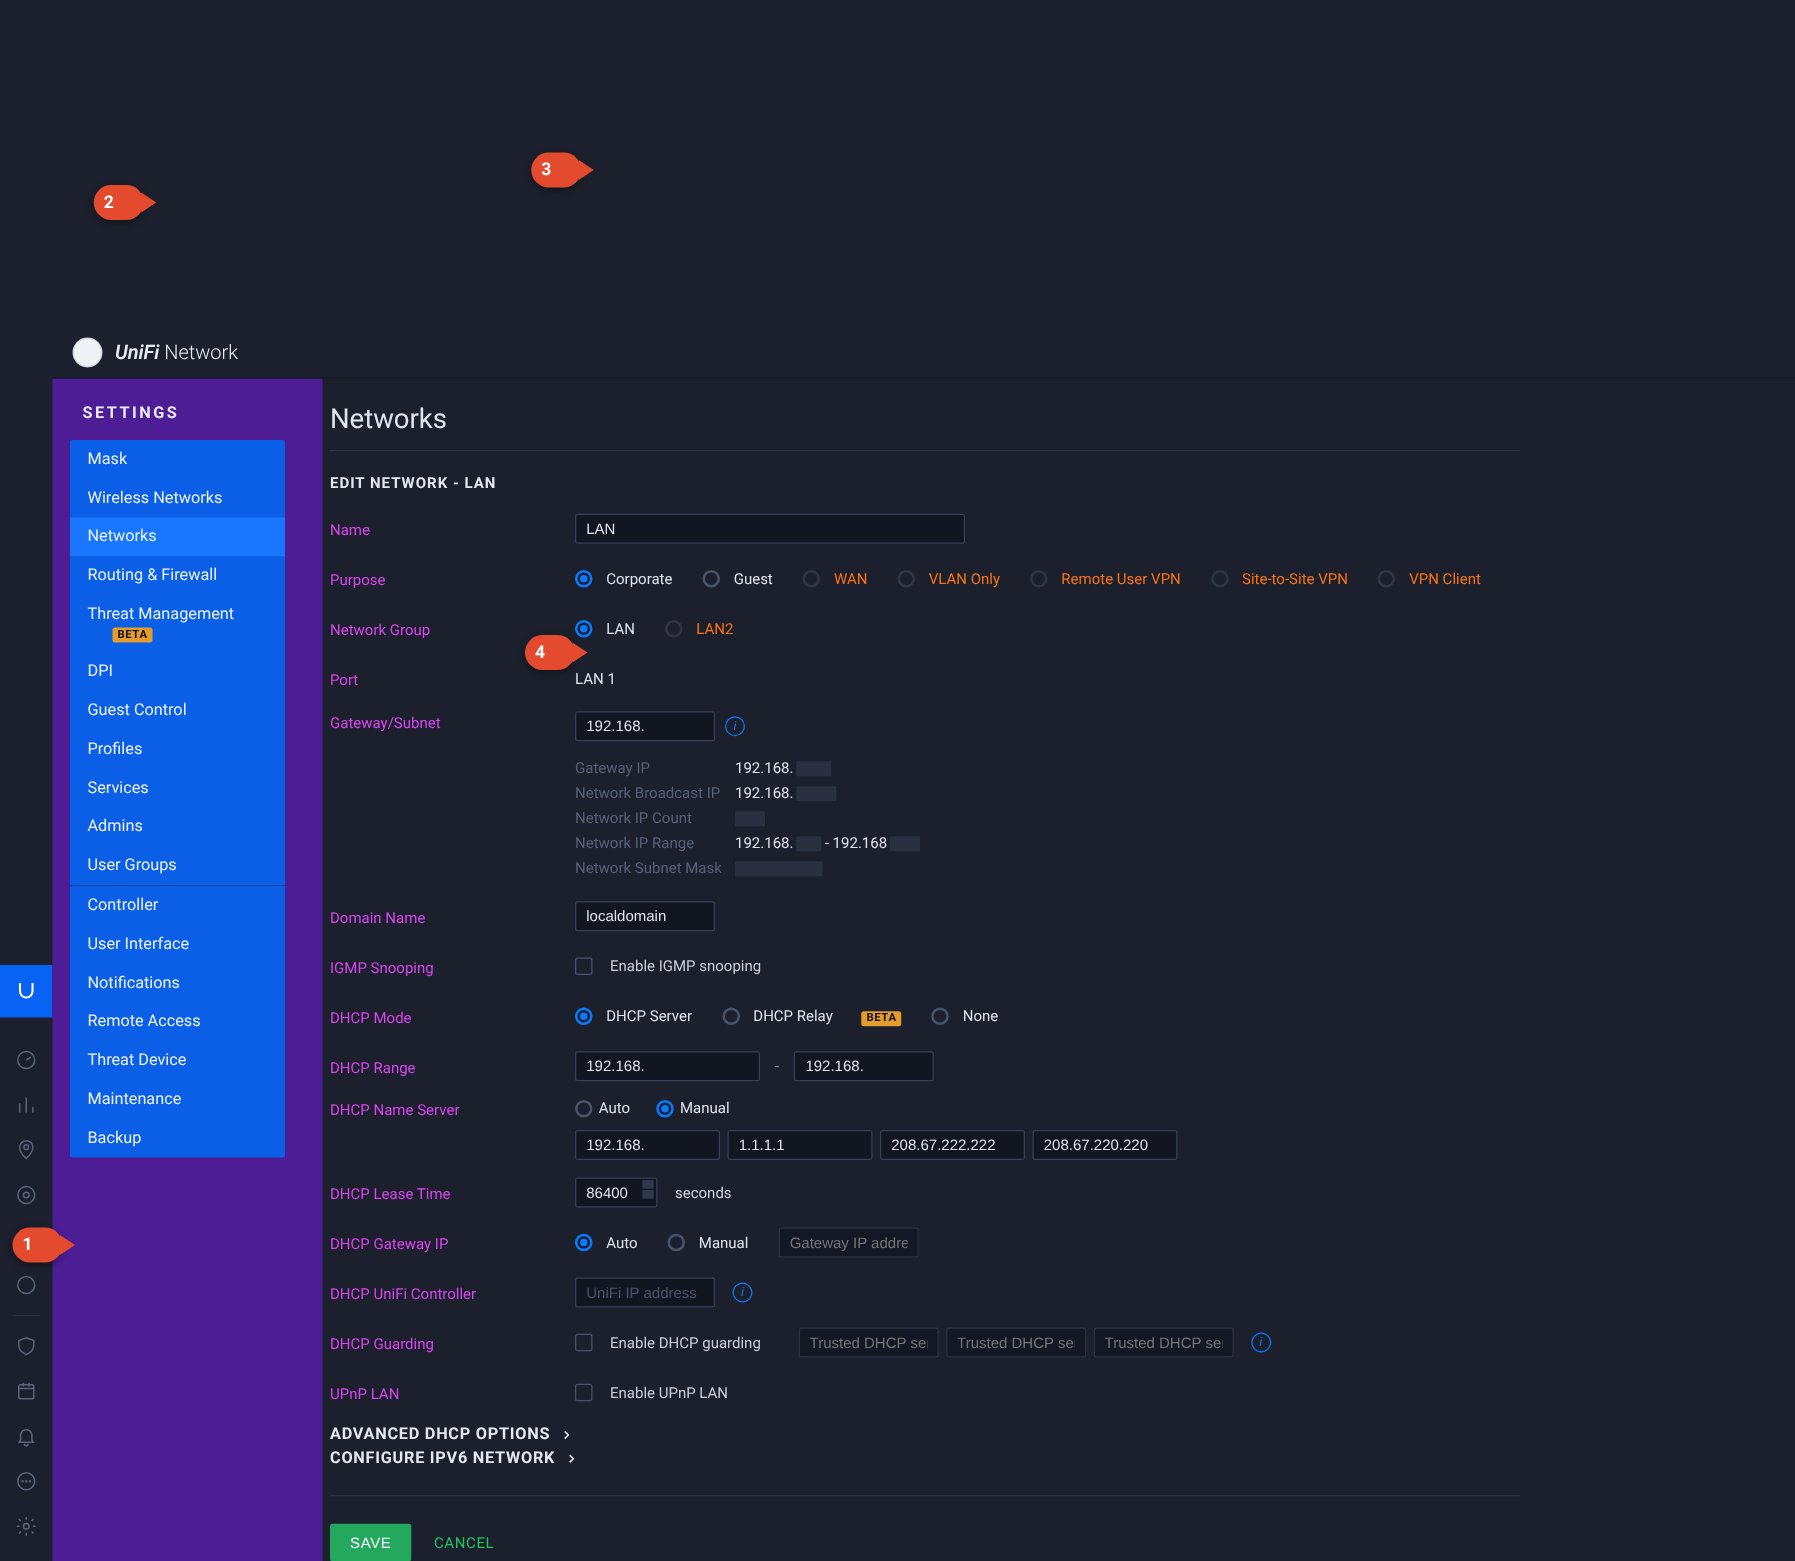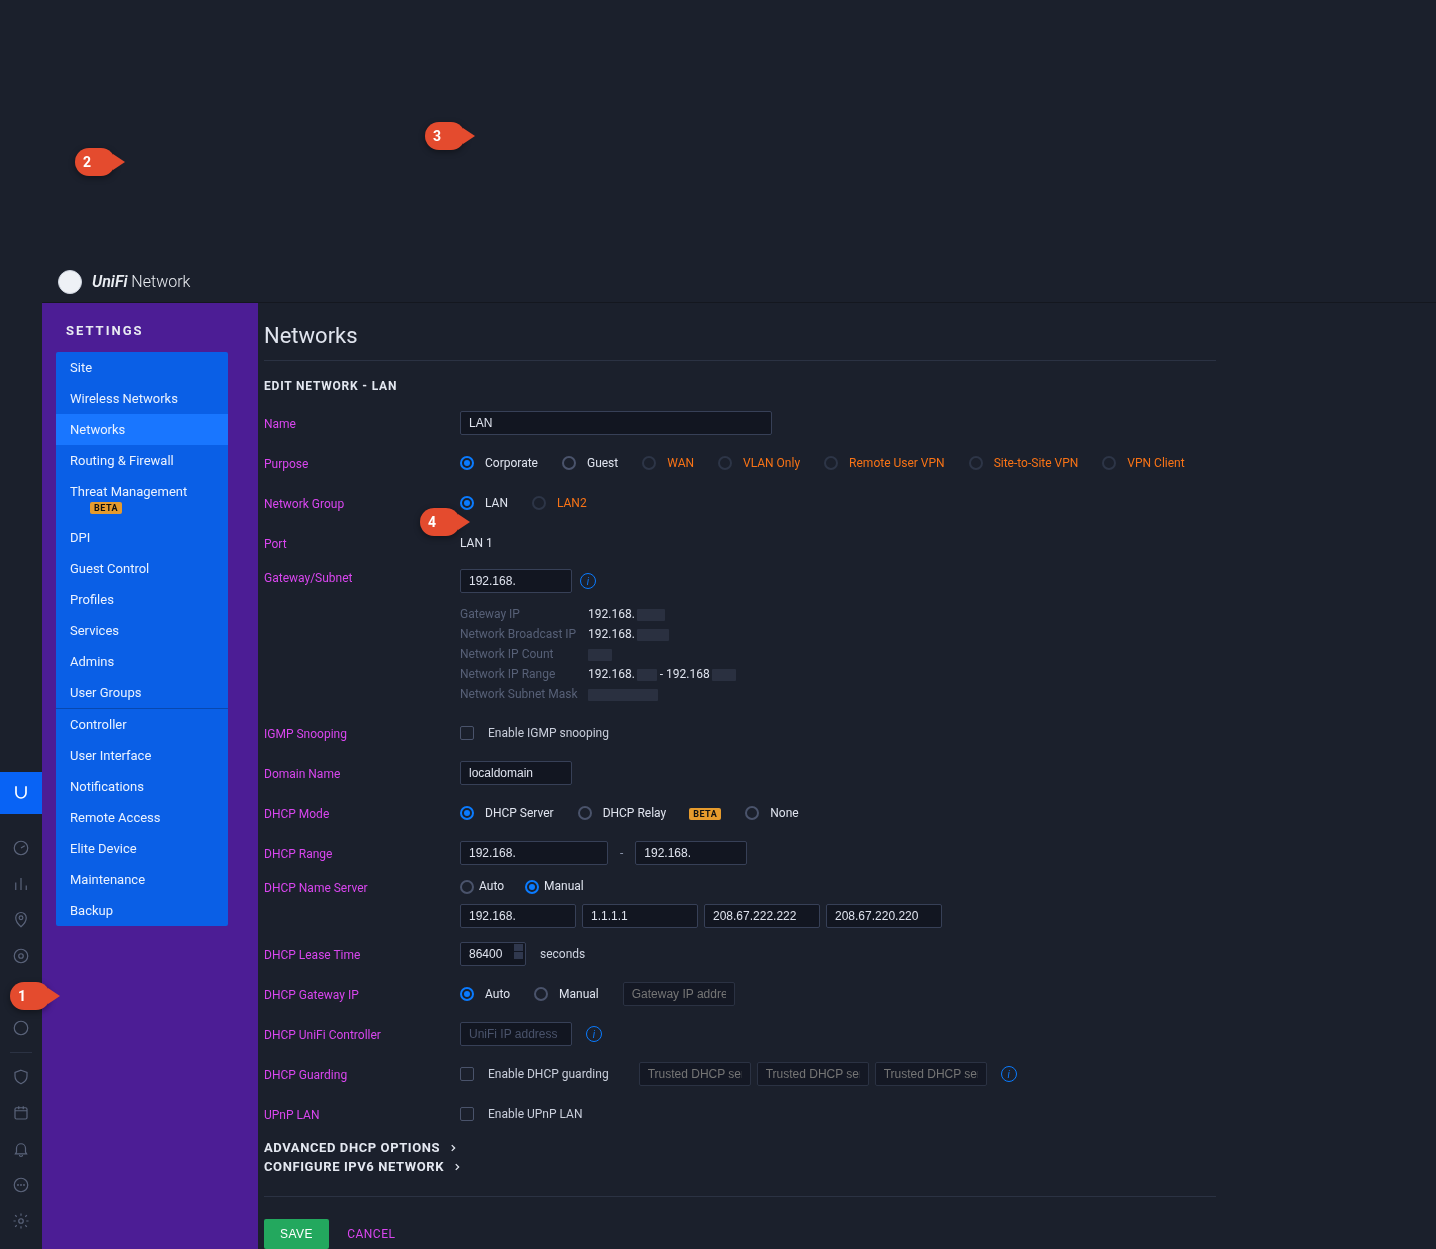--- a/index.html
+++ b/index.html
@@ -114,21 +114,21 @@
   .masked { display:inline-block; background:#2a3040; height:12px; vertical-align:middle; border-radius:1px;}
   .dash { color:#8c95ab; margin:0 6px;}
   .num-input-wrap { position:relative; display:inline-block;}
   .num-steps { position:absolute; right:3px; top:2px; display:flex; flex-direction:column; }
   .num-steps span { width:9px; height:7px; background:#30384e; margin-bottom:1px; display:block; cursor:pointer;}
   .seconds { color:#cfd4e1; font-size:12px; margin-left:8px;}
   .btn-save {
     background:#23a85e; color:#fff; border:none; padding:8px 16px; font-size:12px;
     border-radius:2px; cursor:pointer; letter-spacing:0.5px;
   }
-  .btn-cancel { color:#d946ef; font-size:12px; margin-left:18px; cursor:pointer; letter-spacing:0.5px;}
+  .btn-cancel { color:#22c55e; font-size:12px; margin-left:18px; cursor:pointer; letter-spacing:0.5px;}
   .adv-row { display:flex; align-items:center; font-size:13px; font-weight:700; letter-spacing:0.6px;
     color:#e4e8f1; margin-top:4px; margin-bottom:4px; cursor:pointer;}
   .adv-row svg { margin-left:8px;}
   
   .callout {
     position:absolute; width:40px; height:28px; background:#e44b2e; border-radius:14px;
     display:flex; align-items:center; justify-content:flex-start; padding-left:8px;
     color:#fff; font-weight:700; font-size:14px;
     box-shadow:0 2px 6px rgba(0,0,0,0.4);
   }
@@ -226,37 +226,37 @@
     <div class="header">
       <div class="orb"></div>
       <span><span class="brand">UniFi</span><span class="brand-sub"> Network</span></span>
     </div>
 
     <div class="content-row">
 
       <div class="sidebar">
         <h4>SETTINGS</h4>
         <div class="nav-group">
-          <div class="nav-item">Site</div>
+          <div class="nav-item">Mask</div>
           <div class="nav-item">Wireless Networks</div>
           <div class="nav-item active">Networks</div>
           <div class="nav-item">Routing &amp; Firewall</div>
           <div class="nav-item"><span>Threat Management</span><span class="beta-badge">BETA</span></div>
           <div class="nav-item">DPI</div>
           <div class="nav-item">Guest Control</div>
           <div class="nav-item">Profiles</div>
           <div class="nav-item">Services</div>
           <div class="nav-item">Admins</div>
           <div class="nav-item">User Groups</div>
           <div class="nav-sep"></div>
           <div class="nav-item">Controller</div>
           <div class="nav-item">User Interface</div>
           <div class="nav-item">Notifications</div>
           <div class="nav-item">Remote Access</div>
-          <div class="nav-item">Elite Device</div>
+          <div class="nav-item">Threat Device</div>
           <div class="nav-item">Maintenance</div>
           <div class="nav-item">Backup</div>
         </div>
       </div>
 
       <div class="panel">
         <div class="panel-inner">
           <h1 class="page">Networks</h1>
           <div class="hr"></div>
           <h5 class="section">EDIT NETWORK - LAN</h5>
@@ -331,31 +331,31 @@
                   </div>
                 <div class="sub-row">
                     <span class="k">Network Subnet Mask</span>
                     <span class="v"><span class="masked" style="width:70px"></span></span>
                   </div>
               </div>
             </div>
           </div>
 
           <div class="form-row">
+            <div class="form-label">Domain Name</div>
+            <div class="form-body">
+                <input class="txt w-md" value="localdomain" style="">
+              </div>
+          </div>
+
+          <div class="form-row">
             <div class="form-label">IGMP Snooping</div>
             <div class="form-body">
                 <span class="chk"></span>
                 <span class="chk-lbl">Enable IGMP snooping</span>
-              </div>
-          </div>
-
-          <div class="form-row">
-            <div class="form-label">Domain Name</div>
-            <div class="form-body">
-                <input class="txt w-md" value="localdomain" style="">
               </div>
           </div>
 
           <div class="form-row">
             <div class="form-label">DHCP Mode</div>
             <div class="form-body">
               <span class="radio checked"></span>
                 <span class="radio-lbl">DHCP Server</span>
               <span class="radio"></span>
                 <span class="radio-lbl"><span>DHCP Relay</span> <span class="beta-badge">BETA</span></span>

